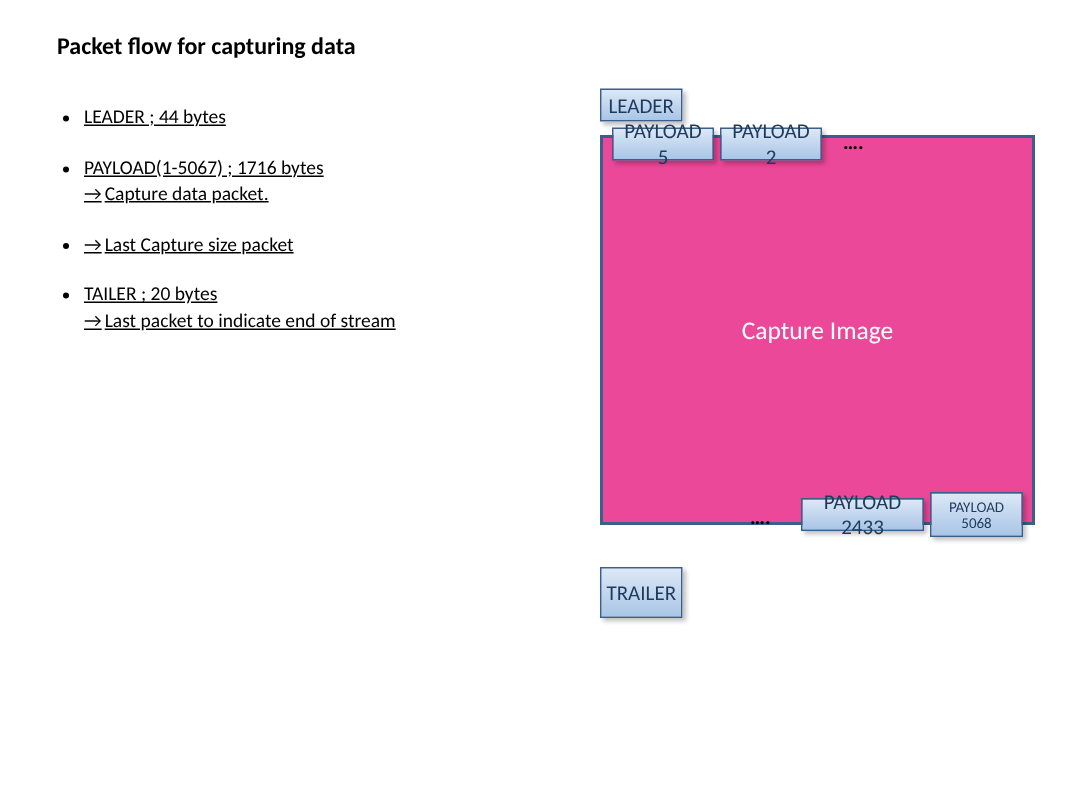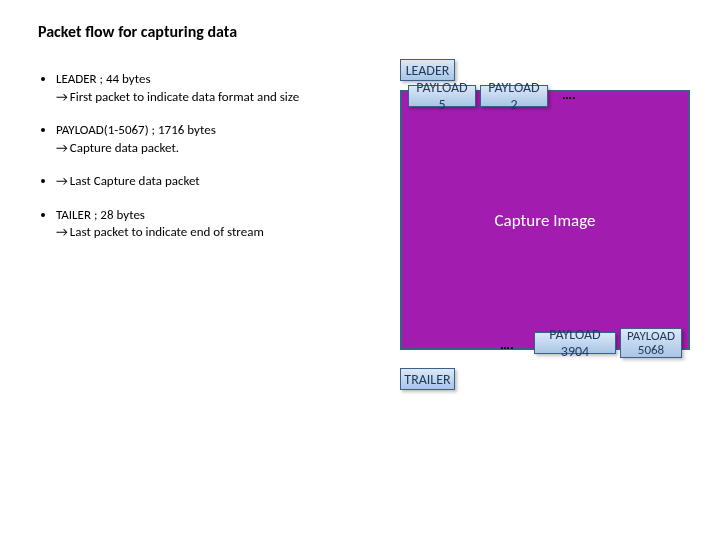--- a/index.html
+++ b/index.html
@@ -19,20 +19,21 @@
     left: 38px; top: 22px;
     font-size: 16px;
     font-weight: 700;
   }
   .bullets {
     position: absolute;
     left: 38px; top: 70px;
     width: 340px;
     font-size: 13px;
     line-height: 1.35;
+    text-decoration: underline;
   }
   .bullets ul {
     list-style: disc;
     padding-left: 18px;
     margin: 0;
   }
   .bullets li {
     margin-bottom: 16px;
   }
   .sub {
@@ -42,21 +43,21 @@
   .arrow::before {
     content: "→";
     margin-right: 2px;
   }
 
   
   .capture-box {
     position: absolute;
     left: 400px; top: 90px;
     width: 290px; height: 260px;
-    background: #a21caf;
+    background: #ec4899;
     border: 2px solid #3a5f8a;
     display: flex;
     align-items: center;
     justify-content: center;
     color: #fff;
     font-size: 17px;
   }
 
   .packet {
     position: absolute;
@@ -81,56 +82,55 @@
     font-size: 14px; font-weight: 700;
     color: #000; z-index: 6;
   }
   .dots-bot {
     position: absolute;
     left: 500px; top: 336px;
     font-size: 14px; font-weight: 700;
     color: #000; z-index: 6;
   }
   .payload5067 { left: 534px; top: 332px; width: 82px; height: 22px; z-index: 5; }
-  .payload5068 { left: 620px; top: 328px; width: 62px; height: 30px; z-index: 5; font-size: 13px; line-height: 1.1; }
-  .trailer  { left: 400px; top: 368px; width: 55px; height: 22px; }
+  .payload5068 { left: 620px; top: 328px; width: 62px; height: 30px; z-index: 5; font-size: 10px; line-height: 1.1; }
+  .trailer  { left: 400px; top: 378px; width: 55px; height: 34px; }
 </style>
 </head>
 <body>
 
 <div class="slide">
 
   <div class="title">Packet flow for capturing data</div>
 
   <div class="bullets">
     <ul>
       <li>
         <span>LEADER ; 44 bytes</span>
-        <span class="sub arrow">First packet to indicate data format and size</span>
       </li>
       <li>
         <span>PAYLOAD(1-5067) ; 1716 bytes</span>
         <span class="sub arrow">Capture data packet.</span>
       </li>
       <li>
-        <span class="sub arrow">Last Capture data packet</span>
+        <span class="sub arrow">Last Capture size packet</span>
       </li>
       <li>
-        <span>TAILER ; 28 bytes</span>
+        <span>TAILER ; 20 bytes</span>
         <span class="sub arrow">Last packet to indicate end of stream</span>
       </li>
     </ul>
   </div>
 
   <div class="capture-box">
     <span>Capture Image</span>
   </div>
 
   <div class="packet leader">LEADER</div>
   <div class="packet payload1">PAYLOAD 5</div>
   <div class="packet payload2">PAYLOAD 2</div>
   <div class="dots-top">….</div>
   <div class="dots-bot">….</div>
-  <div class="packet payload5067">PAYLOAD 3904</div>
+  <div class="packet payload5067">PAYLOAD 2433</div>
   <div class="packet payload5068">PAYLOAD 5068</div>
   <div class="packet trailer">TRAILER</div>
 
 </div>
 
 </body></html>

